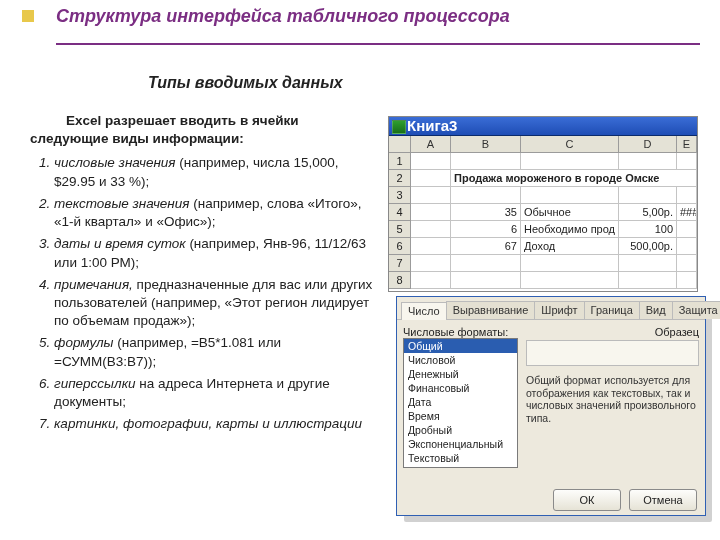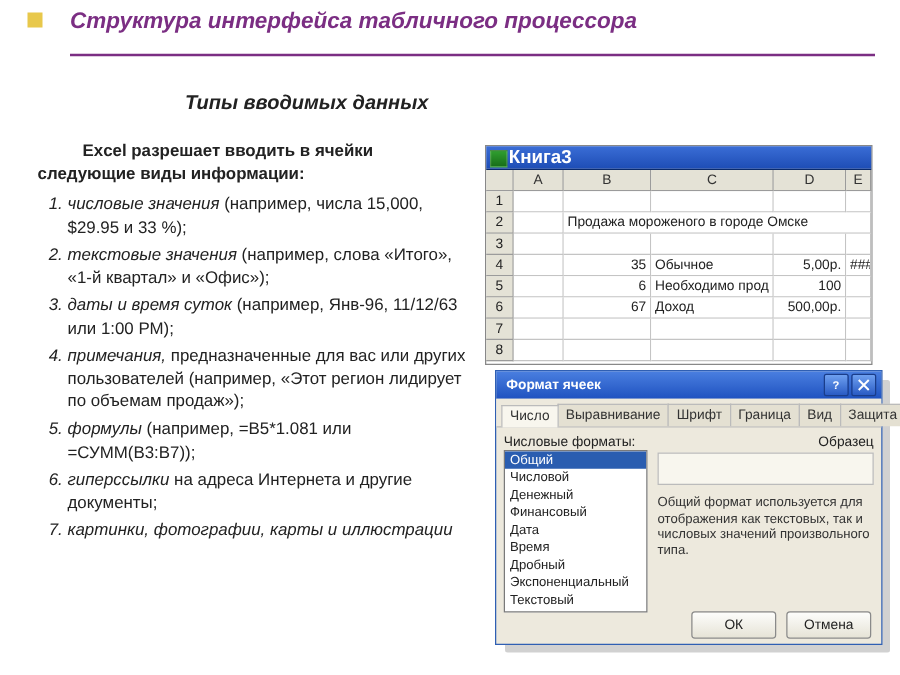--- a/index.html
+++ b/index.html
@@ -133,21 +133,21 @@
     border-bottom:1px solid #9b9b9b;
     border-right:1px solid #9b9b9b;
   }
   .xl .rowhead {
     background: #E4E2D6;
     justify-content: center;
     border-right:1px solid #9b9b9b;
     border-bottom:1px solid #9b9b9b;
   }
   .xl .right { justify-content: flex-end; }
-  .xl .title-row { font-weight: normal; }
+  .xl .title-row { font-weight: bold; }
   .xl .hash { text-align:left; }
 
   
   .dlg-shadow {
     position: absolute;
     left: 404px;
     top: 304px;
     width: 308px;
     height: 218px;
     background: rgba(0,0,0,0.18);
@@ -347,33 +347,20 @@
       <div class="cell"></div>
       <div class="cell"></div>
       <div class="cell"></div>
       <div class="cell"></div>
       <div class="cell"></div>
     </div>
   </div>
 
   <div class="dlg-shadow"></div>
   <div class="dlg">
-    <div class="titlebar">
-      <span class="title-text">Формат ячеек</span>
-      <span class="tb-btn">
-        <svg viewBox="0 0 10 10">
-            <text x="2" y="8" font-size="9" fill="#fff">?</text>
-          </svg>
-      </span>
-      <span class="tb-btn">
-        <svg viewBox="0 0 10 10">
-            <path d="M1 1 L9 9 M9 1 L1 9" stroke="#fff" stroke-width="1.6"></path>
-          </svg>
-      </span>
-    </div>
 
     <div class="tabs">
       <div class="tab active">Число</div>
       <div class="tab">Выравнивание</div>
       <div class="tab">Шрифт</div>
       <div class="tab">Граница</div>
       <div class="tab">Вид</div>
       <div class="tab">Защита</div>
     </div>
 

